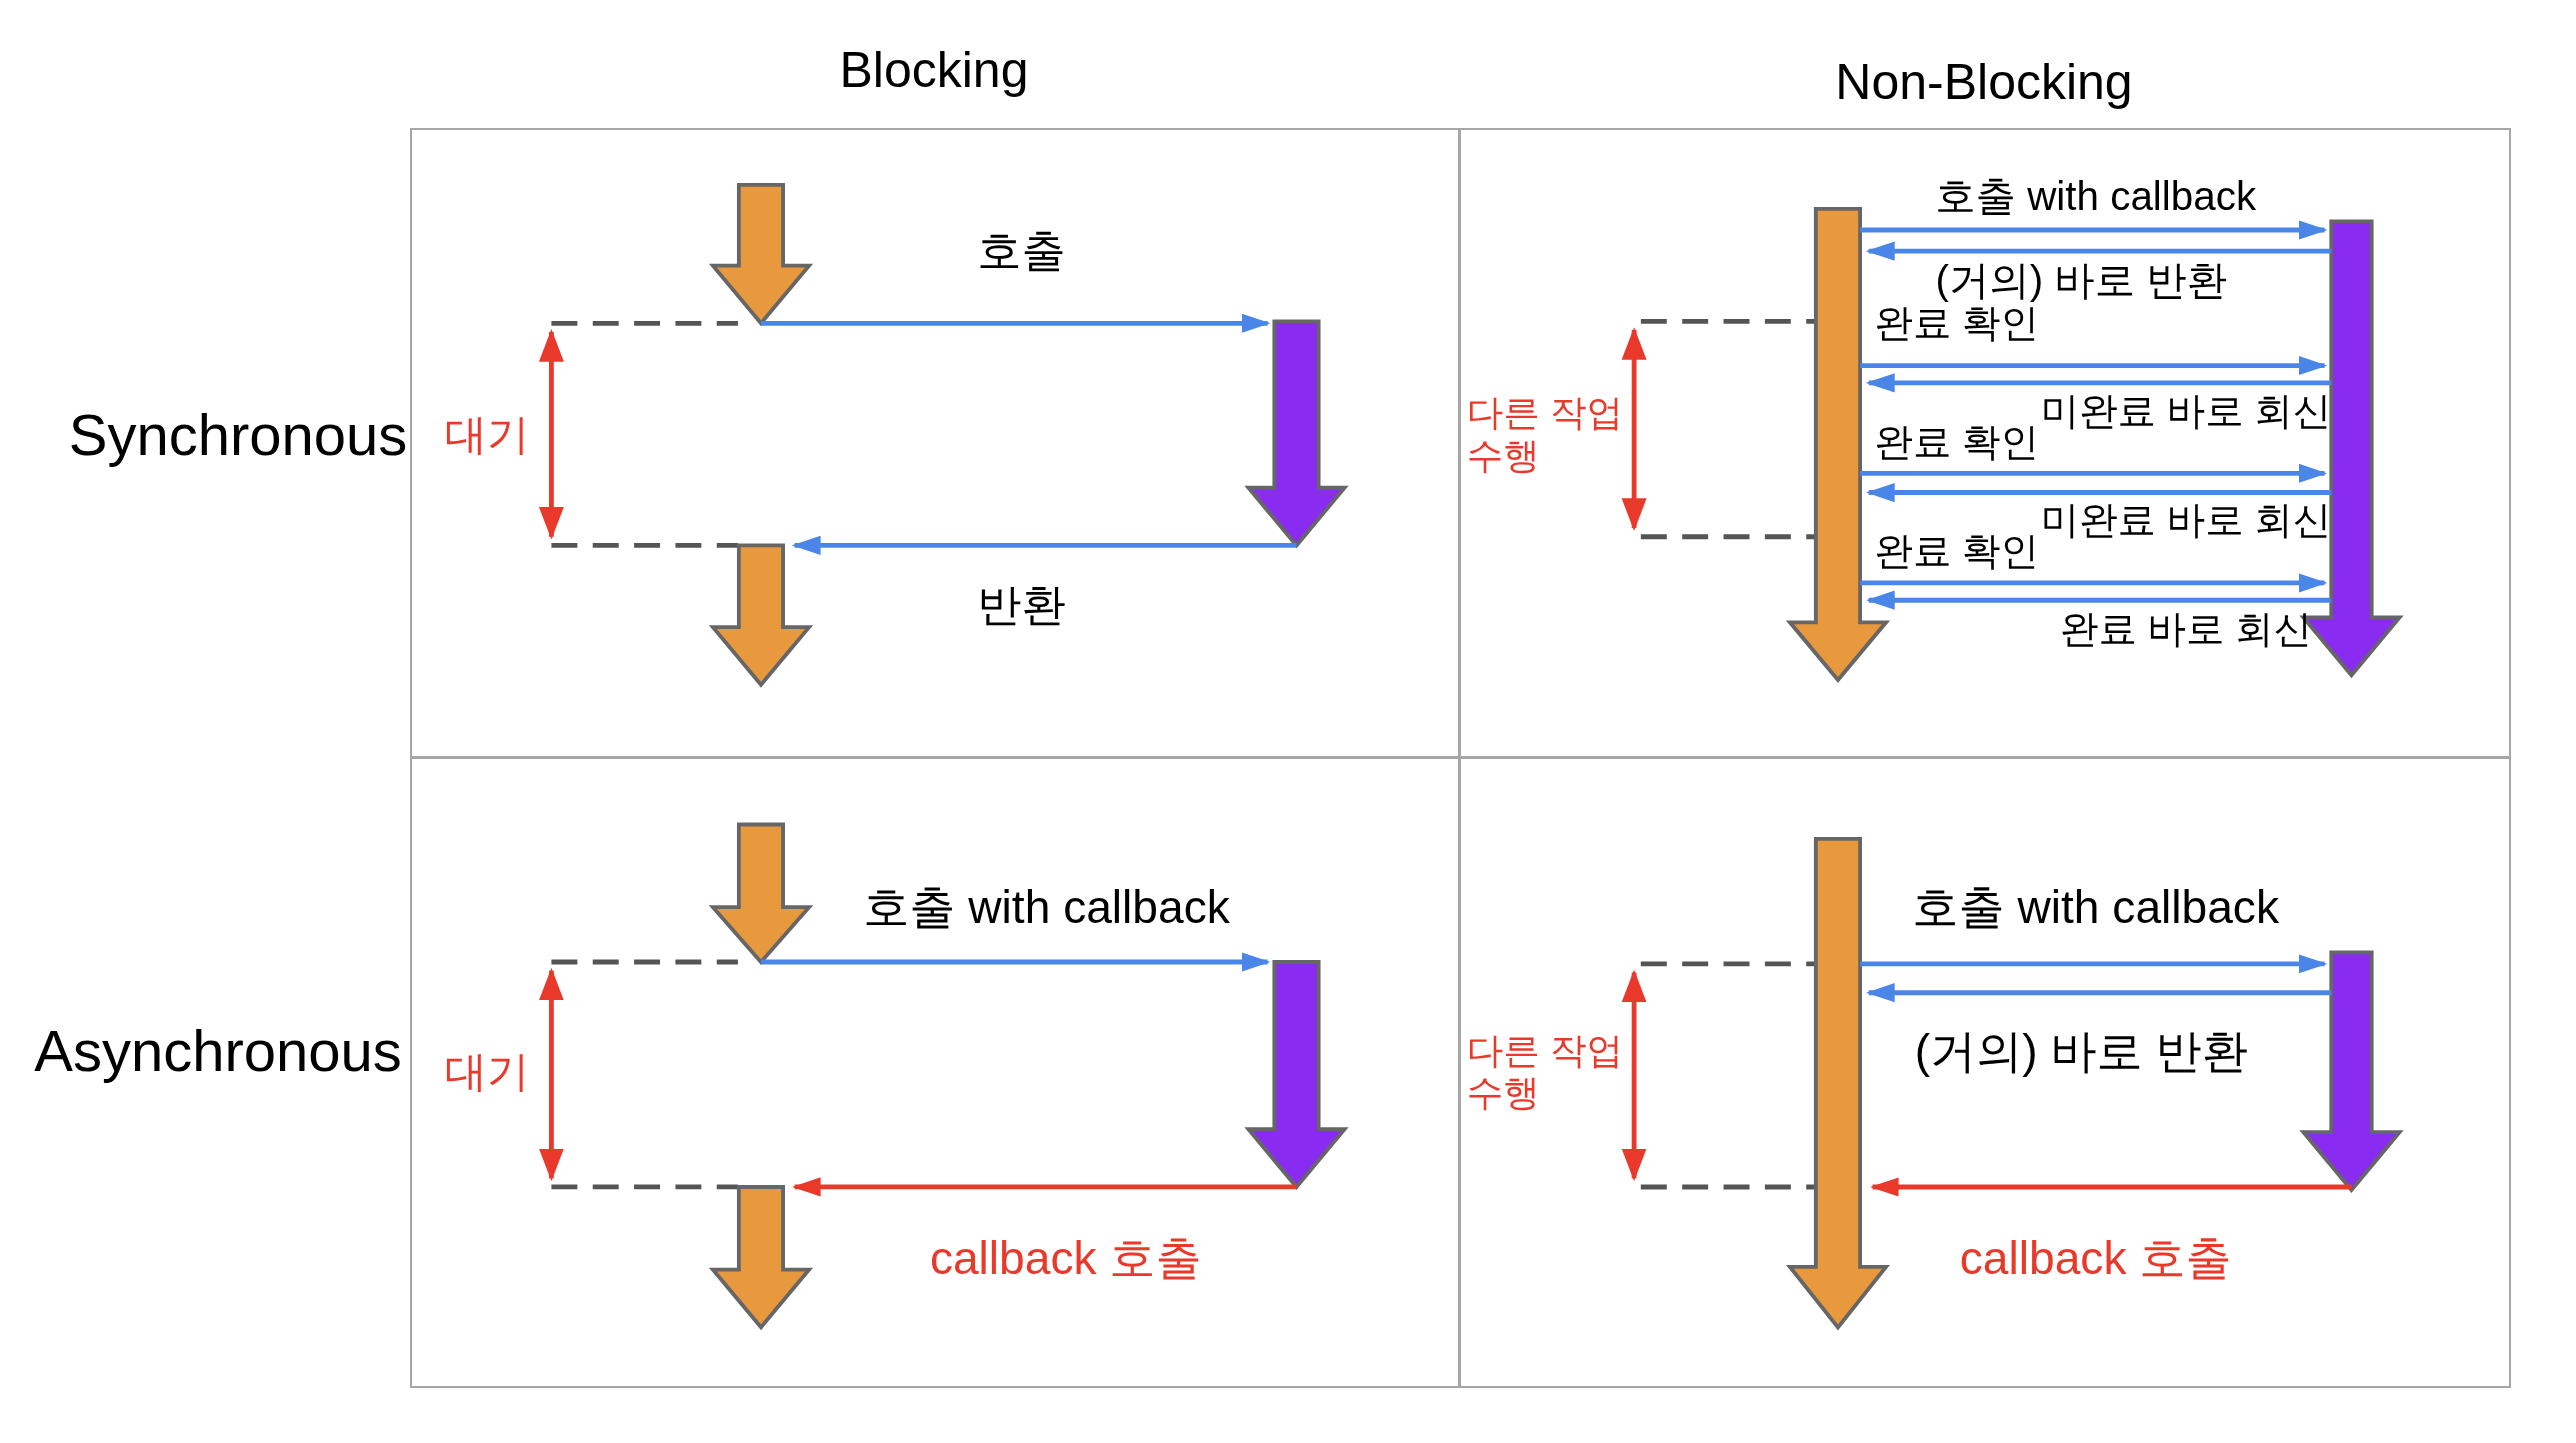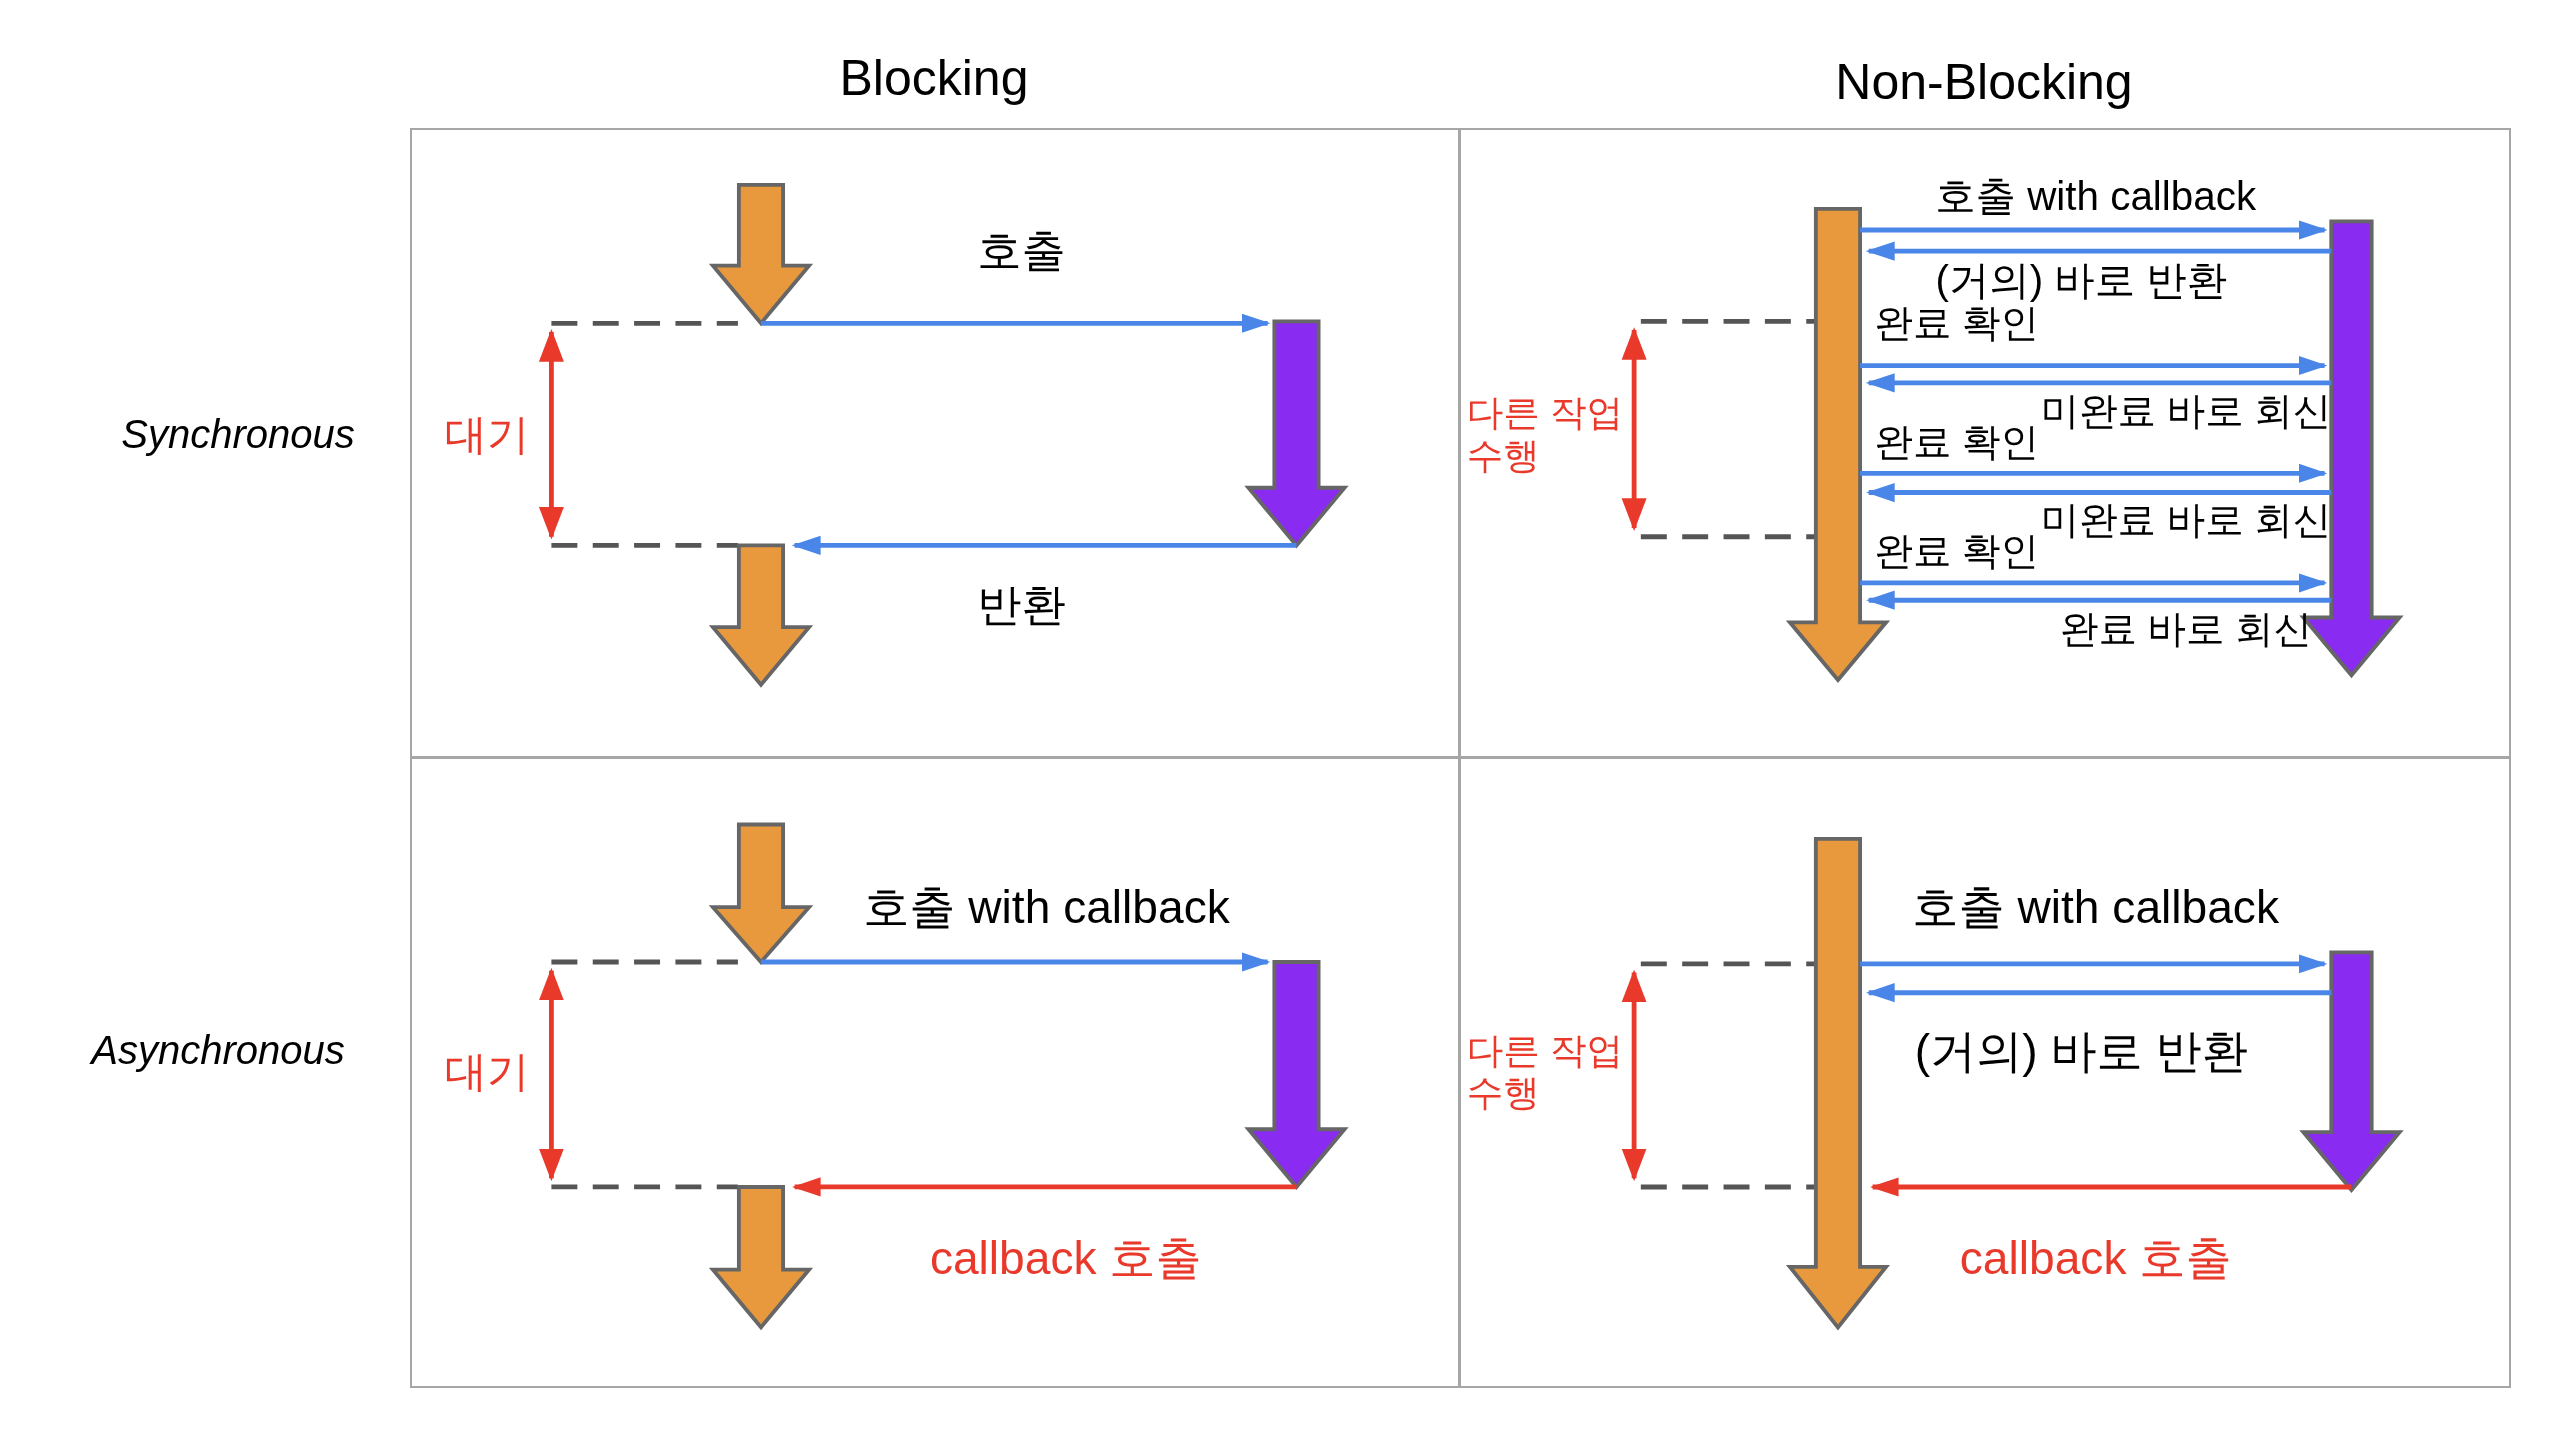--- a/index.html
+++ b/index.html
@@ -1,19 +1,19 @@
 <!DOCTYPE html>
 <html style="--orange: #E8993E; --purple: #8A2BF2; --blue: #4A86E8; --red: #E8392B; --border-gray: #A6A6A6; --dash-gray: #555555; --shape-stroke: #666666; --text-color: #000000;"><head>
 <meta charset="utf-8">
 <style>
   html,body{margin:0;padding:0;background:#ffffff;}
   body{width:2576px;height:1444px;position:relative;overflow:hidden;
        font-family:"Liberation Sans","DejaVu Sans",sans-serif;color:var(--text-color,#000);}
   .hdr{position:absolute;transform:translate(-50%,-50%);font-size:50px;white-space:nowrap;}
-  .rowlab{position:absolute;transform:translate(-50%,-50%);font-size:40px;white-space:nowrap;font-style:italic;}
+  .rowlab{position:absolute;transform:translate(-50%,-50%);font-size:58px;white-space:nowrap;}
   #tbl{position:absolute;left:410px;top:128px;width:2101px;height:1260px;
        border:2.9px solid var(--border-gray,#A6A6A6);box-sizing:border-box;background:#fff;}
   .vdiv{position:absolute;left:1046px;top:0;width:2.9px;height:100%;background:var(--border-gray,#A6A6A6);}
   .hdiv{position:absolute;left:0;top:626px;width:100%;height:2.9px;background:var(--border-gray,#A6A6A6);}
   .cell{position:absolute;overflow:visible;}
   svg text{fill:var(--text-color,#000);}
   .blk{fill:var(--orange,#E8993E);stroke:var(--shape-stroke,#666);stroke-width:4;}
   .blkp{fill:var(--purple,#8A2BF2);stroke:var(--shape-stroke,#666);stroke-width:4;}
   .bl{stroke:var(--blue,#4A86E8);stroke-width:5;fill:none;}
   .rl{stroke:var(--red,#E8392B);stroke-width:5;fill:none;}
@@ -38,21 +38,21 @@
     <marker id="ah-red-v" viewBox="0 0 34 28" refX="30" refY="14" markerWidth="34" markerHeight="28" markerUnits="userSpaceOnUse" orient="auto"></marker>
     <marker id="ah-red-end" viewBox="0 0 34 28" refX="31" refY="14" markerWidth="34" markerHeight="28" markerUnits="userSpaceOnUse" orient="auto">
       <path d="M0,1 L34,14 L0,27 Z" class="mk-red"></path>
     </marker>
     <marker id="ah-red-start" viewBox="0 0 34 28" refX="31" refY="14" markerWidth="34" markerHeight="28" markerUnits="userSpaceOnUse" orient="auto-start-reverse">
       <path d="M0,1 L34,14 L0,27 Z" class="mk-red"></path>
     </marker>
   </defs>
 </svg>
 
-<div class="hdr" style="left:934px;top:78px">Blocking</div>
+<div class="hdr" style="left:934px;top:70px">Blocking</div>
 <div class="hdr" style="left:1984px;top:82px">Non-Blocking</div>
 
 <div class="rowlab" style="left:238px;top:434px">Synchronous</div>
 <div class="rowlab" style="left:218px;top:1050px">Asynchronous</div>
 
 <div id="tbl">
   <div class="vdiv"></div>
   <div class="hdiv"></div>
 
   <svg class="cell" style="left:0;top:0" width="1046" height="626" viewBox="0 0 1088 651">

